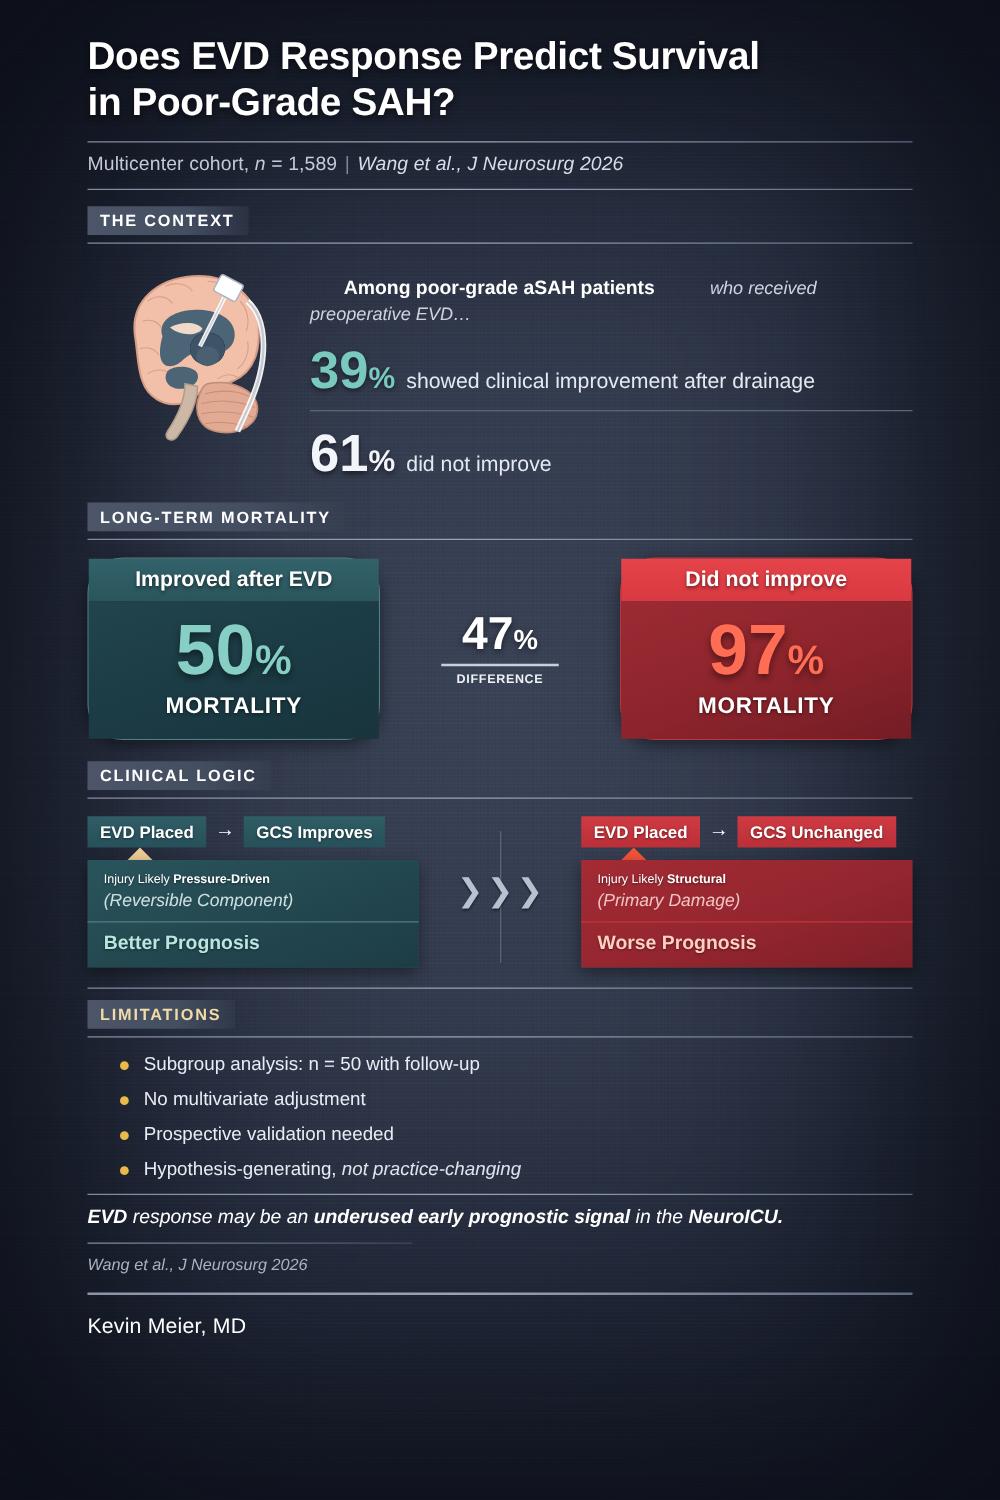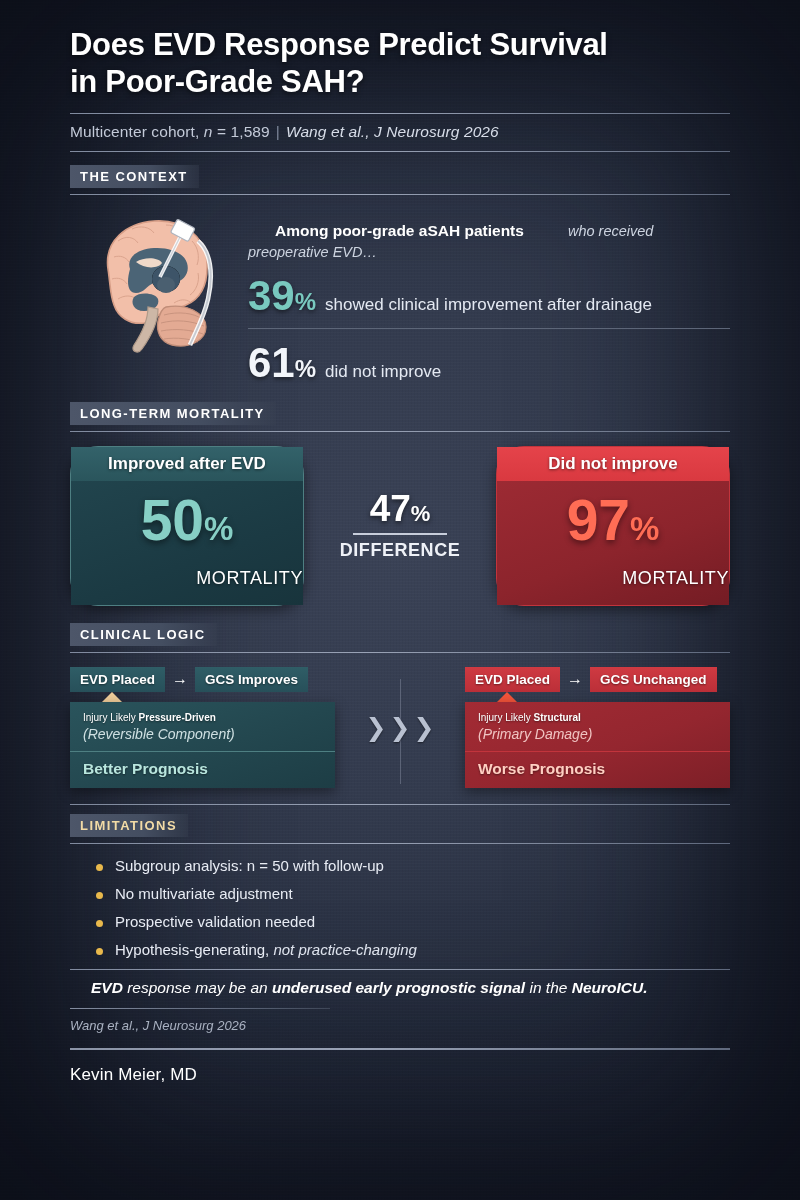--- a/index.html
+++ b/index.html
@@ -87,41 +87,41 @@
   .mort{ display:flex; align-items:stretch; padding:14px 0 0 0; gap:0; }
   .card{ width:234px; box-shadow:0 4px 13px rgba(0,0,0,.45);border-radius:28px; }
   .card .chead{
     text-align:center; font-size:17px; font-weight:bold; color:#ffffff;
     padding:7px 0 7px 0; text-shadow:0 1px 3px rgba(0,0,0,.5);
   }
   .card .cbody{ text-align:center; padding:12px 0 16px 0; }
   .card .cnum{ font-size:57px; font-weight:bold; line-height:.98;
                text-shadow:0 3px 6px rgba(0,0,0,.45); }
   .card .cnum .pc{ font-size:33px; }
-  .card .clbl{ font-size:18px; font-weight:normal; color:#ffffff;
-               letter-spacing:.6px; margin-top:19px;
-               text-shadow:0 1px 3px rgba(0,0,0,.5);text-align:right; }
+  .card .clbl{ font-size:18px; font-weight:bold; color:#ffffff;
+               letter-spacing:.6px; margin-top:5px;
+               text-shadow:0 1px 3px rgba(0,0,0,.5); }
 
   .card.tealc{ border:1px solid #4e7f82; }
   .card.tealc .chead{ background:linear-gradient(180deg,#33626a,#2a555c); }
   .card.tealc .cbody{ background:linear-gradient(160deg,#21444d 0%,#1b3a43 60%,#18343c 100%); }
   .card.tealc .cnum{ color:#87cfc5; }
 
   .card.redc{ border:1px solid #c2343c; }
   .card.redc .chead{ background:linear-gradient(180deg,#e5434a,#d93940); }
   .card.redc .cbody{ background:linear-gradient(160deg,#9c2a33 0%,#8c242c 55%,#741c24 100%); }
   .card.redc .cnum{ color:#ff6d55; }
 
   .diff{ flex:1; display:flex; flex-direction:column;
          align-items:center; justify-content:center; padding:0 6px; }
   .diffnum{ font-size:37px; font-weight:bold; color:#ffffff; line-height:1;
             text-shadow:0 2px 5px rgba(0,0,0,.55); }
   .diffnum .pc{ font-size:22px; }
   .diffline{ height:2px; background:#c8cedb; width:94px; margin:6px 0 5px 0; }
-  .difflbl{ font-size:18px; font-weight:bold; color:#eef1f7; letter-spacing:.55px; }
+  .difflbl{ font-size:10px; font-weight:bold; color:#eef1f7; letter-spacing:.55px; }
 
   
   .logic{ display:flex; padding:14px 0 0 0; align-items:flex-start; }
   .lcol{ width:265px; }
   .lmid{ flex:1; position:relative; align-self:stretch;
          display:flex; align-items:center; justify-content:center; }
   .lmid .vline{ position:absolute; top:12px; bottom:4px; left:50%;
                 width:1px; background:#7b8497; opacity:.55; }
   .chev{ position:relative; display:flex; gap:3px; }
   .chev span{ font-size:25px; color:#b9c1d1; font-weight:normal; line-height:1;
@@ -162,21 +162,21 @@
   
   .lims{ padding:13px 0 0 26px; }
   .li{ display:flex; align-items:baseline; margin-bottom:11px; }
   .dot{ width:7px; height:7px; border-radius:50%; background:#e9b94c;
         flex:0 0 7px; margin-right:12px; }
   .litxt{ font-size:15px; color:#e8ecf4; }
   .litxt i{ font-style:italic; color:#dfe4ee; }
 
   
   .take{ padding-top:8px; }
-  .takeline{ font-size:15.5px; color:#ffffff; font-style:italic; line-height:1.35;margin-left:21px; }
+  .takeline{ font-size:15.5px; color:#ffffff; font-style:italic; line-height:1.35; }
   .takeline b{ font-weight:bold; }
   .takerule{ height:1px; background:#6d out; }
   .takerule{ background:linear-gradient(90deg,#7e8799,#6b out 0); }
   .takerule{ background:linear-gradient(90deg,#828b9e 0%, #5e custom 100%); }
   .takerule{ background:linear-gradient(90deg,#838c9f 0%, #4a out 70%, #3a4considerable 100%); }
   .takerule{ background:linear-gradient(90deg,#838c9f 0%, #565f72 72%, #3e4657 100%);
              width:260px; margin:9px 0 9px 0; height:1px; }
   .cite{ font-size:13px; color:#aab2c2; font-style:italic; }
 
   .footrule{ height:2px; background:linear-gradient(90deg,#8b94a7 0%, #99a2b5 45%, #5c out 100%);

